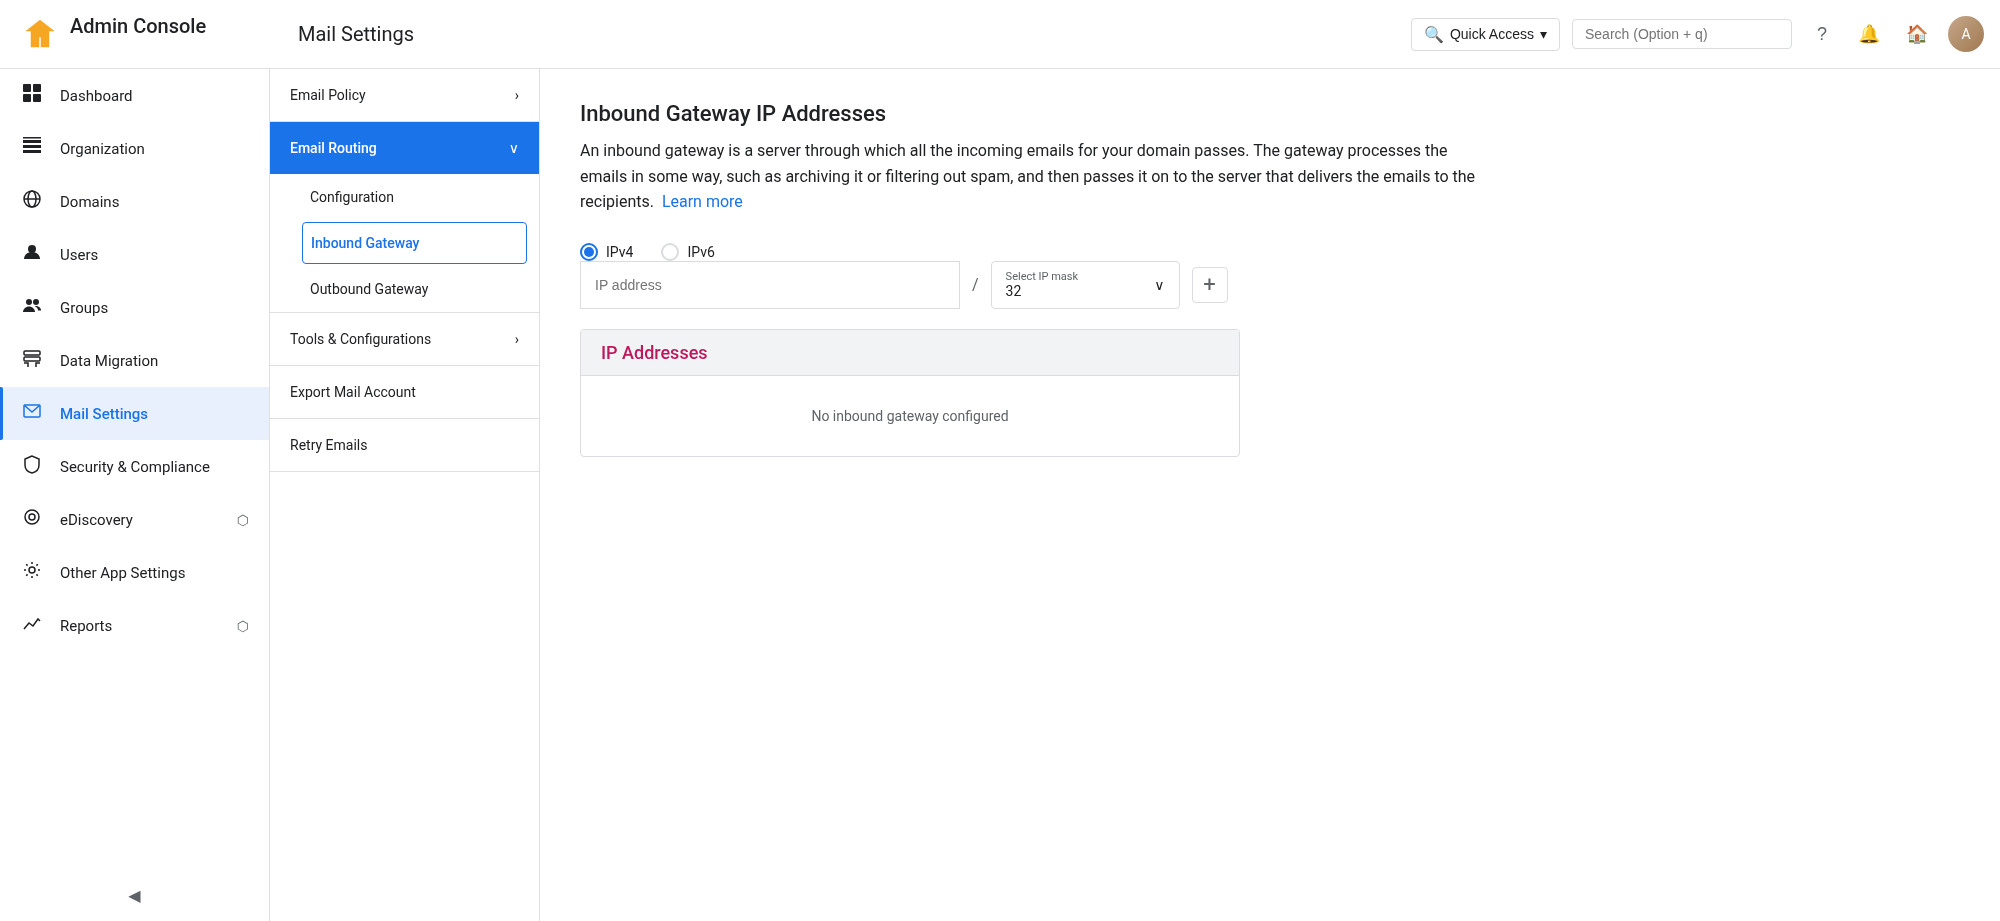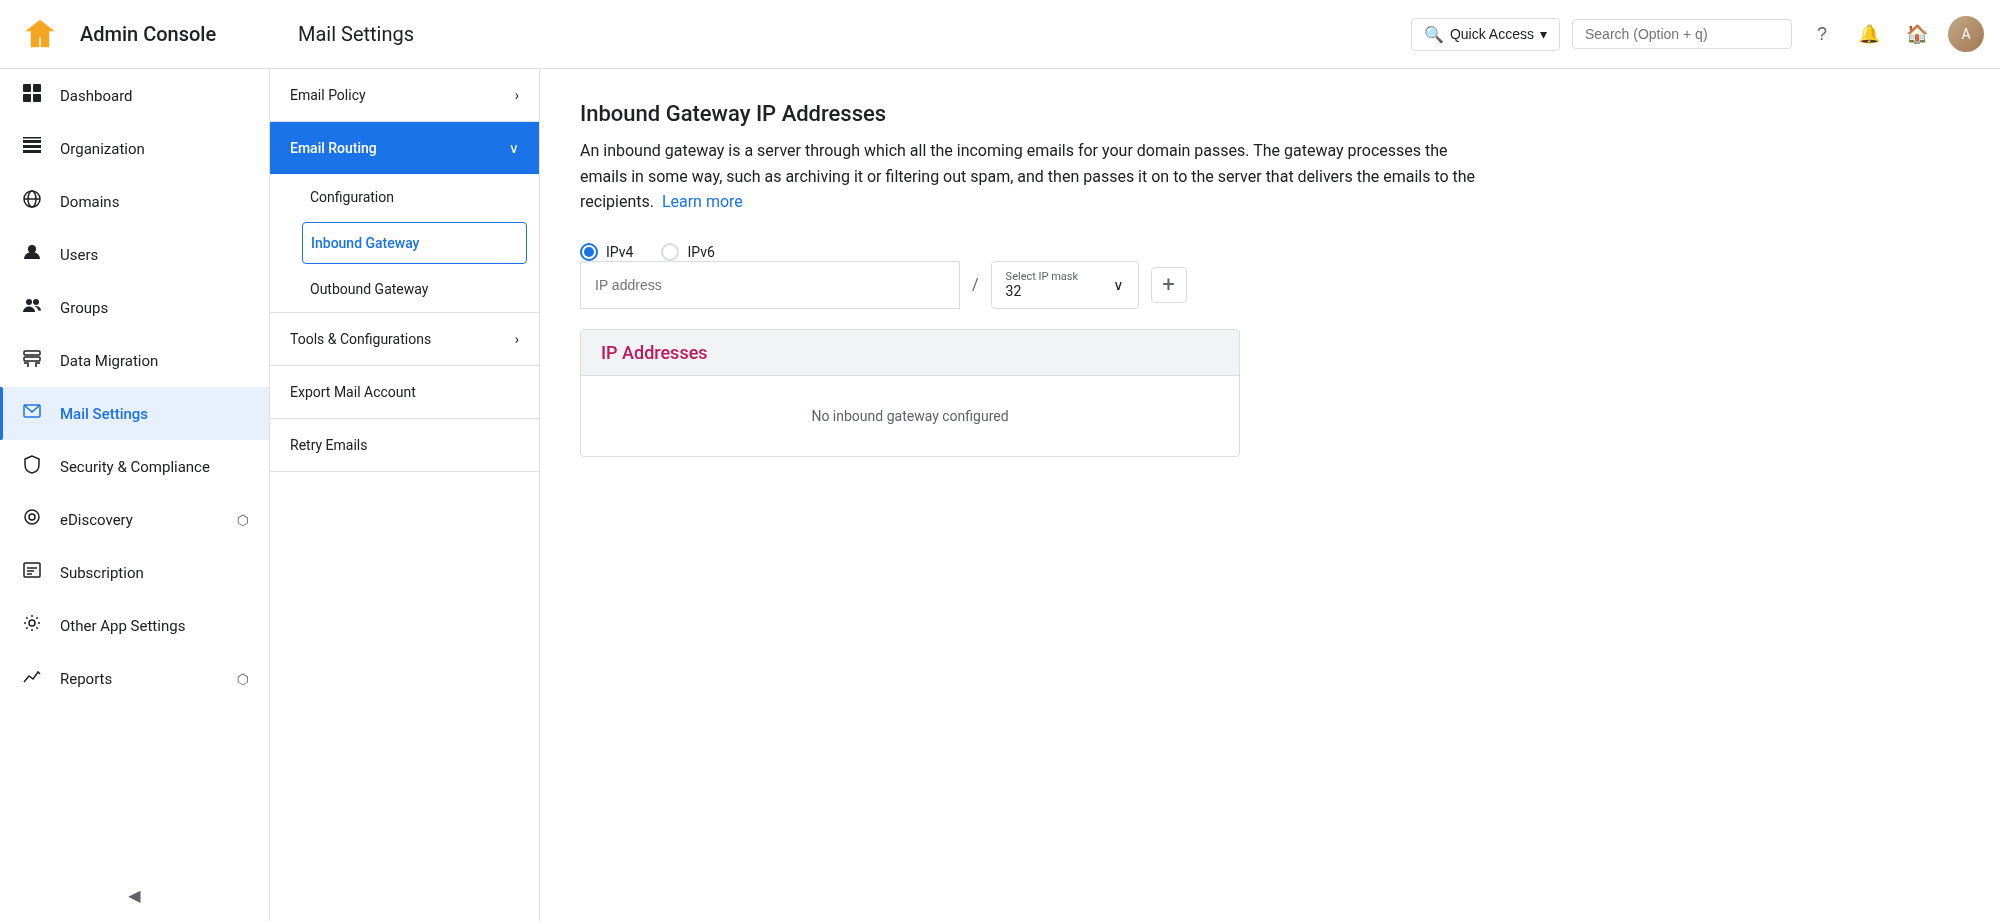--- a/index.html
+++ b/index.html
@@ -4,21 +4,21 @@
   <style>
     * { box-sizing: border-box; margin: 0; padding: 0; }
     body { font-family: -apple-system, BlinkMacSystemFont, 'Segoe UI', Roboto, Arial, sans-serif; background: #fff; display: flex; flex-direction: column; height: 100vh; overflow: hidden; }
 
     
     .header {
       display: flex; align-items: center; height: 69px; background: #fff;
       border-bottom: 1px solid #e0e0e0; padding: 0 16px; gap: 12px; flex-shrink: 0;
     }
     .header-logo-area {
-      display: flex; align-items: center; gap: 20px; width: 270px; padding-left: 4px;
+      display: flex; align-items: flex-start; gap: 10px; width: 270px; padding-left: 4px;
     }
     .logo-icon {
       width: 40px; height: 40px;
     }
     .header-title {
       font-size: 20px; font-weight: 500; color: #202124;
     }
     .header-page-title {
       font-size: 20px; color: #202124; font-weight: 400; flex: 1;
     }
@@ -140,21 +140,21 @@
     
     .ip-input-row {
       display: flex; align-items: center; gap: 12px; margin-bottom: 20px;
     }
     .ip-input-field {
       flex: 1; max-width: 380px; height: 48px; border: 1px solid #dadce0;
       border-radius: 0; padding: 0 14px; font-size: 14px; color: #202124; outline: none;
     }
     .slash-separator { font-size: 16px; color: #5f6368; }
     .ip-mask-select {
-      width: 148px; height: 48px; border: 1px solid #dadce0; border-radius: 4px;
+      width: 189px; height: 48px; border: 1px solid #dadce0; border-radius: 4px;
       padding: 0 14px; font-size: 14px; color: #202124; display: flex;
       align-items: center; justify-content: space-between; cursor: pointer; background: #fff;
     }
     .add-btn {
       width: 36px; height: 36px; border: 1px solid #dadce0; border-radius: 4px;
       display: flex; align-items: center; justify-content: center; cursor: pointer;
       font-size: 22px; color: #5f6368; background: #fff;
     }
 
     
@@ -296,31 +296,20 @@
       <span class="item-icon">
         <svg width="20" height="20" viewBox="0 0 20 20" fill="none" stroke="currentColor" stroke-width="1.5">
             <circle cx="10" cy="10" r="7"></circle>
             <circle cx="10" cy="10" r="3"></circle>
           </svg>
       </span>
       <span class="item-label">eDiscovery</span>
       <span class="ext-icon">⬡</span>
     </div>
 
-    <div class="sidebar-item">
-      <span class="item-icon">
-        <svg width="20" height="20" viewBox="0 0 20 20" fill="none" stroke="currentColor" stroke-width="1.5">
-            <rect x="2" y="3" width="16" height="14" rx="1"></rect>
-            <line x1="5" y1="8" x2="15" y2="8"></line>
-            <line x1="5" y1="11" x2="12" y2="11"></line>
-            <line x1="5" y1="14" x2="10" y2="14"></line>
-          </svg>
-      </span>
-      <span class="item-label">Subscription</span>
-    </div>
 
     <div class="sidebar-item">
       <span class="item-icon">
         <svg width="20" height="20" viewBox="0 0 20 20" fill="none" stroke="currentColor" stroke-width="1.5">
             <circle cx="10" cy="10" r="3"></circle>
             <path d="M10 2v2M10 16v2M2 10h2M16 10h2M4.2 4.2l1.4 1.4M14.4 14.4l1.4 1.4M4.2 15.8l1.4-1.4M14.4 5.6l1.4-1.4"></path>
           </svg>
       </span>
       <span class="item-label">Other App Settings</span>
     </div>

